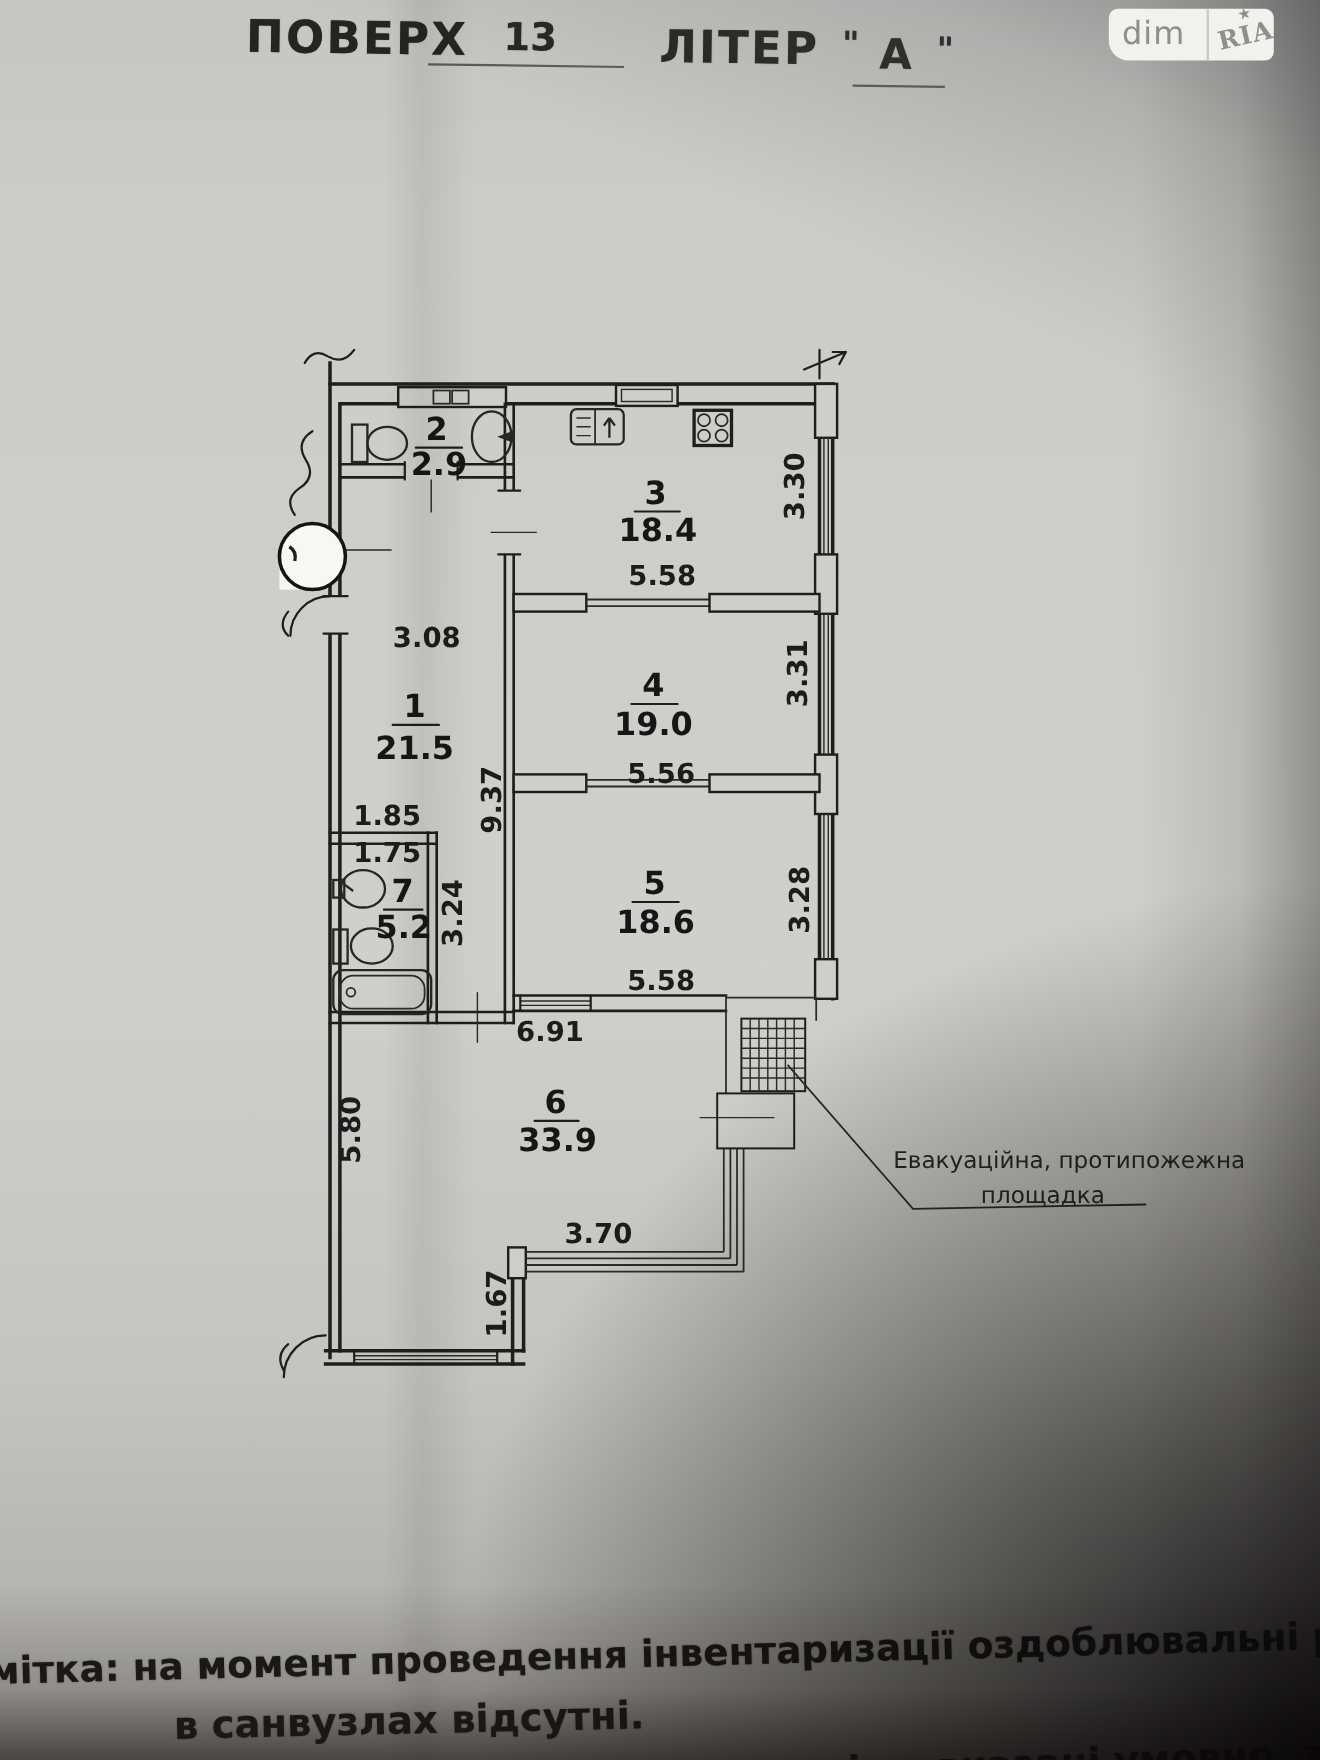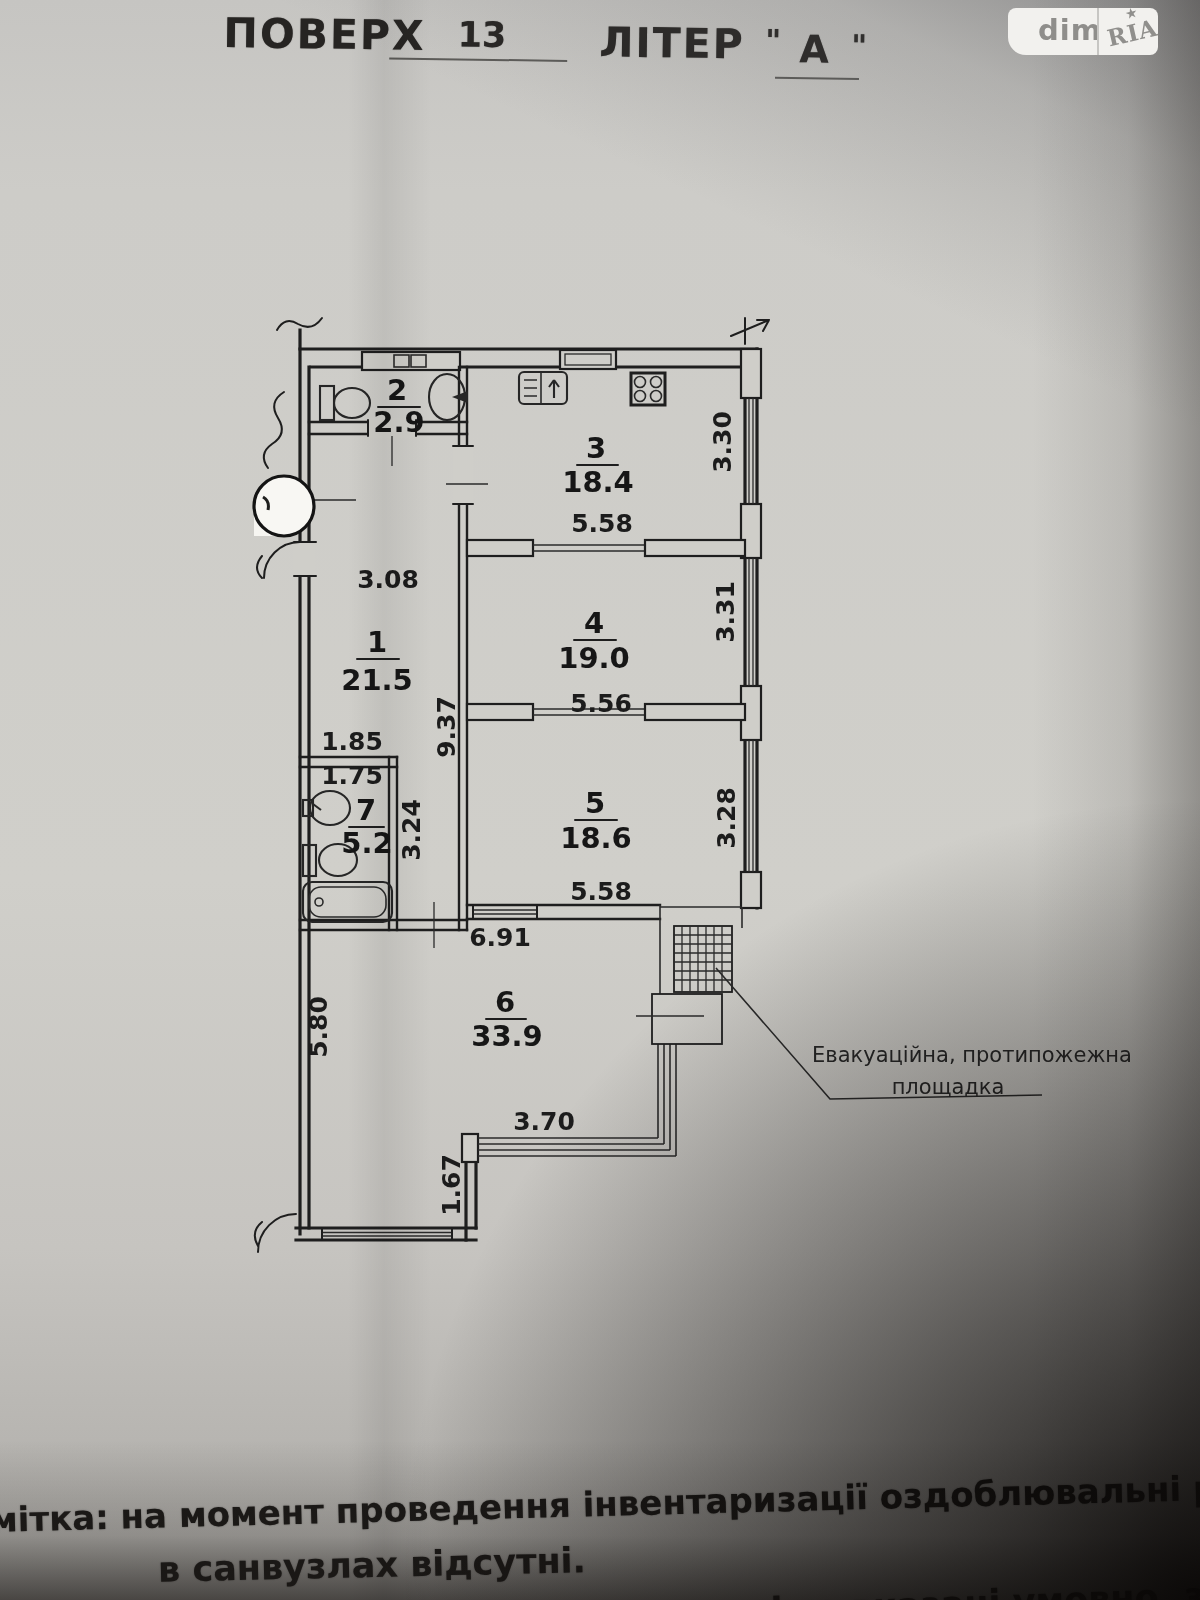--- a/index.html
+++ b/index.html
@@ -27,21 +27,21 @@
   .h-fv{left:458px;top:8px;font-size:35px;}
   .h-ul1{position:absolute;left:390px;top:52px;width:178px;border-bottom:2.5px solid #5c5b58;}
   .h-letter{left:600px;top:10px;font-size:41px;letter-spacing:2px;}
   .h-q1{left:766px;top:12px;font-size:30px;}
   .h-lv{left:800px;top:16px;font-size:38px;}
   .h-q2{left:852px;top:16px;font-size:30px;}
   .h-ul2{position:absolute;left:776px;top:66px;width:84px;border-bottom:2px solid #5c5b58;}
   
   .badge{position:absolute;left:1008px;top:8px;width:150px;height:47px;z-index:5;
     background:#f2f1ee;border-radius:8px 8px 8px 18px;}
-  .badge .dim{position:absolute;left:30px;top:5px;font-size:29px;font-weight:700;
+  .badge .dim{position:absolute;left:12px;top:5px;font-size:29px;font-weight:400;
     color:#8f8e8b;letter-spacing:1px;text-align:right;}
   .badge .sep{position:absolute;left:89px;top:0;width:1.5px;height:47px;background:#c7c6c3;}
   .badge .ria{position:absolute;left:99px;top:11px;font-family:"DejaVu Serif",serif;
     font-weight:700;font-size:23px;color:#908f8c;letter-spacing:1px;transform:rotate(-13deg);}
   .badge .star{position:absolute;left:117px;top:-3px;font-size:14px;color:#908f8c;transform:rotate(-13deg);}
   
   .foot{position:absolute;z-index:2;color:#1b1917;font-weight:700;white-space:nowrap;
     text-shadow:0 0 1.5px rgba(27,25,23,0.55);}
   .f1{left:-10px;top:1500px;font-size:34px;transform:rotate(-1.5deg);transform-origin:0 50%;}
   .f2{left:158px;top:1545px;font-size:35px;transform:rotate(-1.3deg);}

